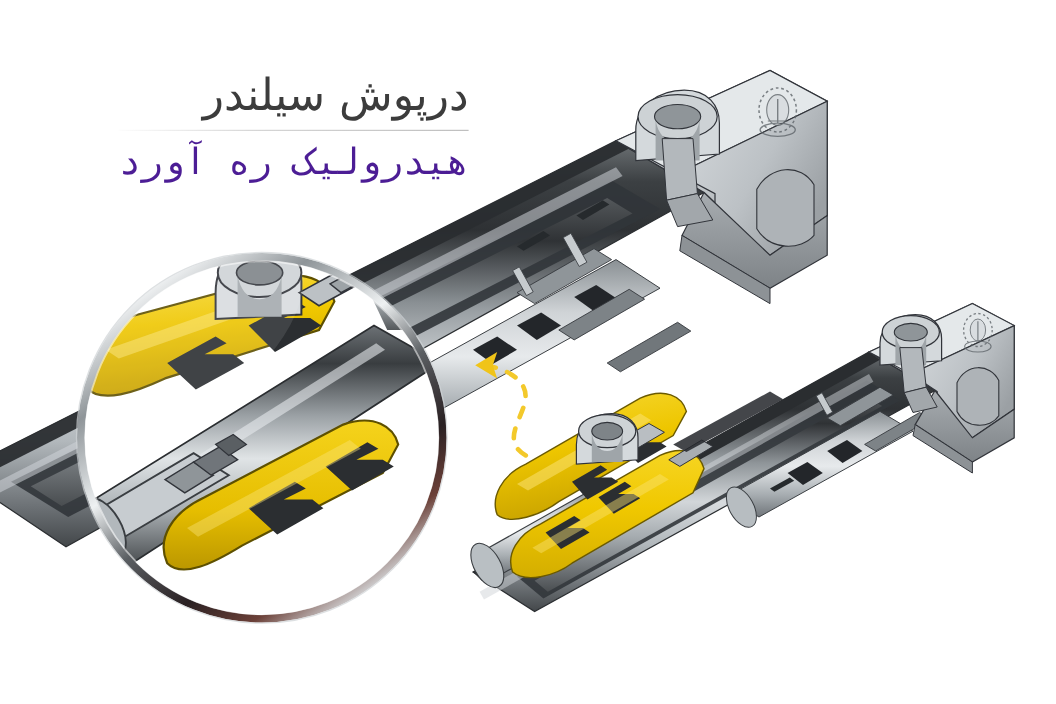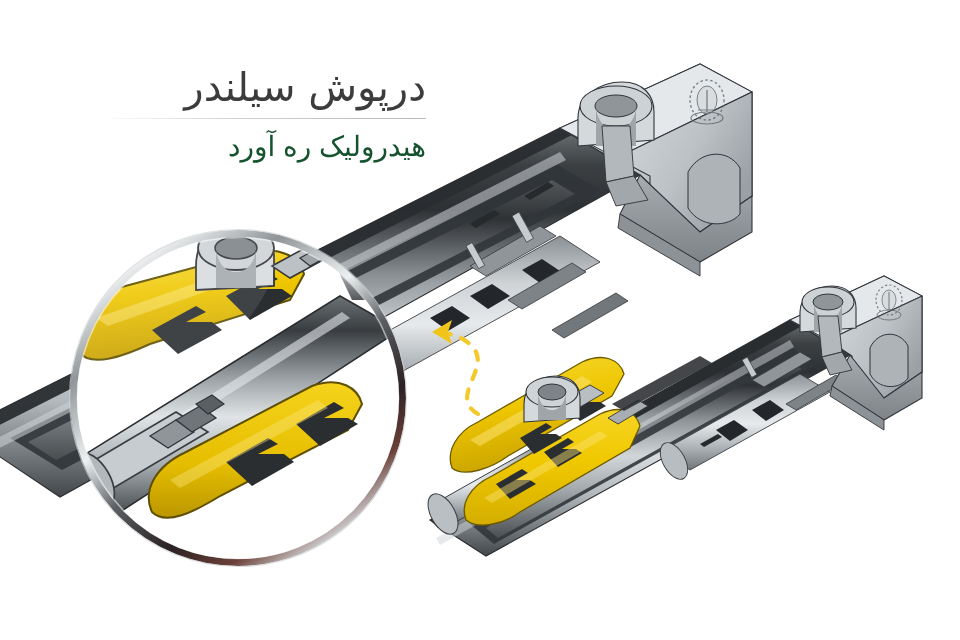--- a/index.html
+++ b/index.html
@@ -36,24 +36,24 @@
     white-space: nowrap;
   }
   .title-rule {
     margin-top: 6px;
     height: 1px;
     width: 318px;
     background: linear-gradient(to left, rgba(160,160,160,0.75) 0%, rgba(170,170,170,0.55) 60%, rgba(200,200,200,0.05) 100%);
   }
   .brand-subtitle {
     margin-top: 10px;
-    font-family: Liberation Sans, sans-serif;
-    font-size: 28px;
+    font-family: Liberation Mono, monospace;
+    font-size: 33px;
     line-height: 1.3;
-    color: #14532d;
+    color: #4c1d95;
     font-weight: 400;
     white-space: nowrap;
   }
 
   
   #art {
     position: absolute;
     left: 0; top: 0;
     width: 960px; height: 640px;
     z-index: 10;

